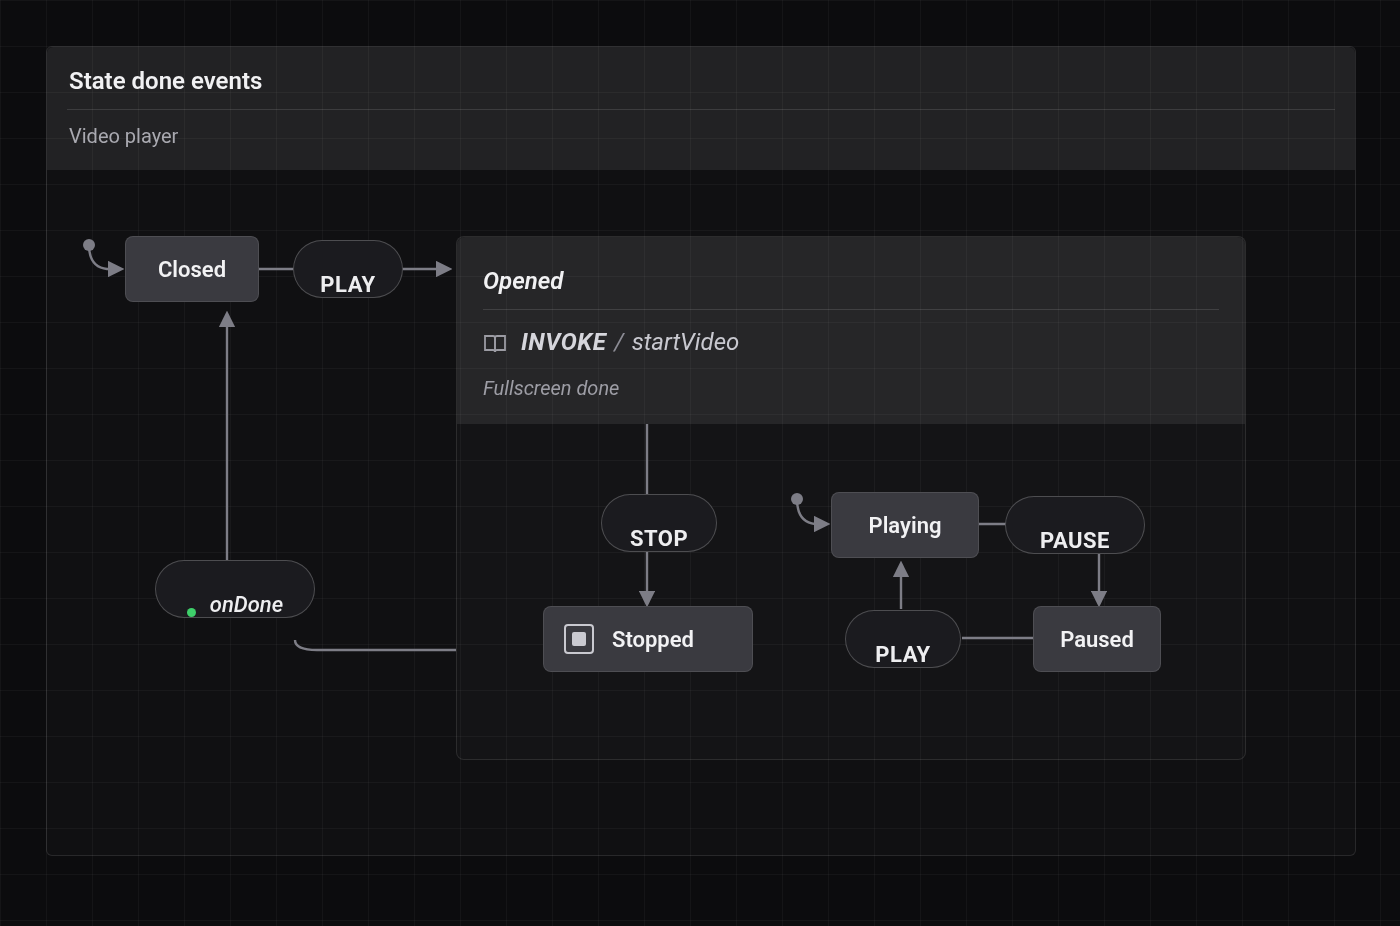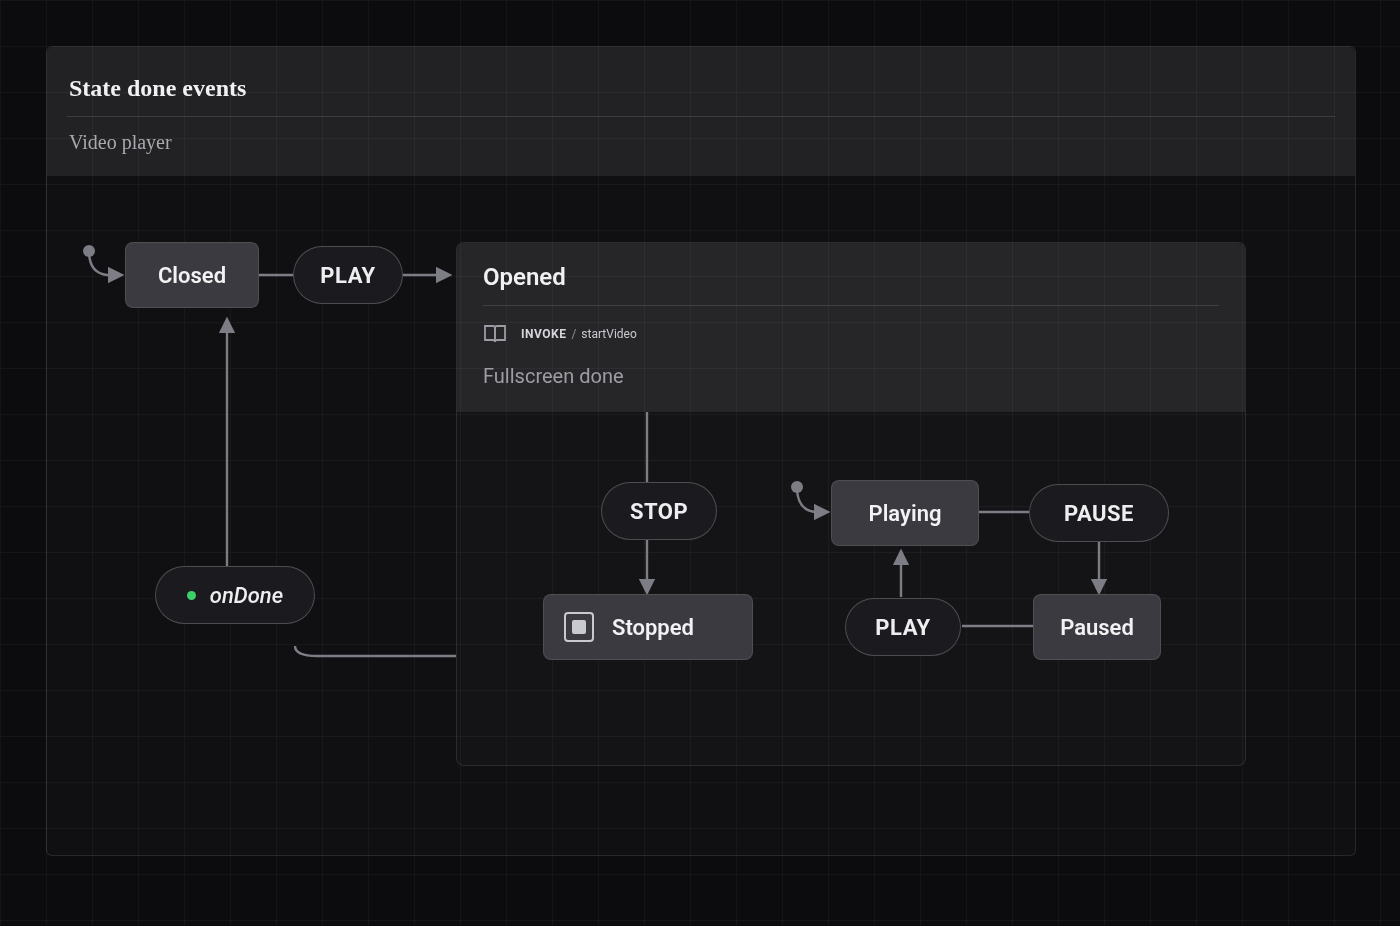--- a/index.html
+++ b/index.html
@@ -31,22 +31,21 @@
     width: 1310px;
     height: 810px;
     border: 1px solid rgba(255,255,255,0.10);
     border-radius: 6px;
     background: rgba(255,255,255,0.02);
   }
   .machine-header {
     background: rgba(255,255,255,0.08);
     border-top-left-radius: 6px;
     border-top-right-radius: 6px;
-    padding: 22px 22px 18px 22px;
-    font-family: Liberation Serif, serif;
+    padding: 14px 22px 18px 22px;
   }
   .machine-title {
     font-size: 24px;
     font-weight: 600;
     color: #f1f1f3;
     padding: 6px 0 14px 0;
   }
   .machine-hr {
     height: 1px;
     background: rgba(255,255,255,0.12);
@@ -82,21 +81,21 @@
   
   .event {
     position: absolute;
     background: #1b1b1f;
     border: 1.5px solid rgba(255,255,255,0.22);
     border-radius: 34px;
     color: #eeeef0;
     font-size: 22px;
     font-weight: 700;
     display: flex;
-    align-items: center;
+    align-items: flex-end;
     justify-content: center;
     padding: 0 26px;
     height: 58px;
     letter-spacing: 0.5px;
   }
   .event-ondone {
     font-style: italic;
     font-weight: 500;
     letter-spacing: 0;
   }
@@ -112,39 +111,40 @@
   .compound {
     position: absolute;
     border: 1px solid rgba(255,255,255,0.10);
     border-radius: 8px;
     background: rgba(255,255,255,0.02);
   }
   .compound-header {
     background: rgba(255,255,255,0.08);
     border-top-left-radius: 8px;
     border-top-right-radius: 8px;
-    padding: 14px 26px 18px 26px;
+    padding: 24px 26px 18px 26px;
+    font-style: italic;
   }
   .compound-title {
     font-size: 24px;
     font-weight: 600;
     color: #f1f1f3;
     padding: 6px 0 14px 0;
   }
   .compound-hr {
     height: 1px;
     background: rgba(255,255,255,0.12);
   }
   .invoke-row {
     display: flex;
     align-items: center;
     gap: 14px;
     padding: 18px 0 4px 0;
     color: #c9c9d0;
-    font-size: 12px;
+    font-size: 24px;
   }
   .invoke-label {
     font-weight: 700;
     letter-spacing: 0.5px;
     color: #d6d6dc;
   }
   .invoke-slash { color: #8c8c95; margin: 0 2px; }
   .invoke-name { color: #c9c9d0; font-weight: 400; }
   .compound-sub {
     font-size: 20px;
@@ -287,21 +287,21 @@
             <span>Playing</span>
           </div>
 
           <div class="state with-icon" style="left:86px; top:182px; width:210px;">
             <span class="final-icon">
                 <span class="final-icon-inner"></span>
               </span>
             <span>Stopped</span>
           </div>
 
-          <div class="event" style="left:572px; top:72px; width:140px;">
+          <div class="event" style="left:548px; top:72px; width:140px;">
             <span>PAUSE</span>
           </div>
 
           <div class="event" style="left:388px; top:186px; width:116px;">
             <span>PLAY</span>
           </div>
 
           <div class="state" style="left:576px; top:182px; width:128px;">
             <span>Paused</span>
           </div>

